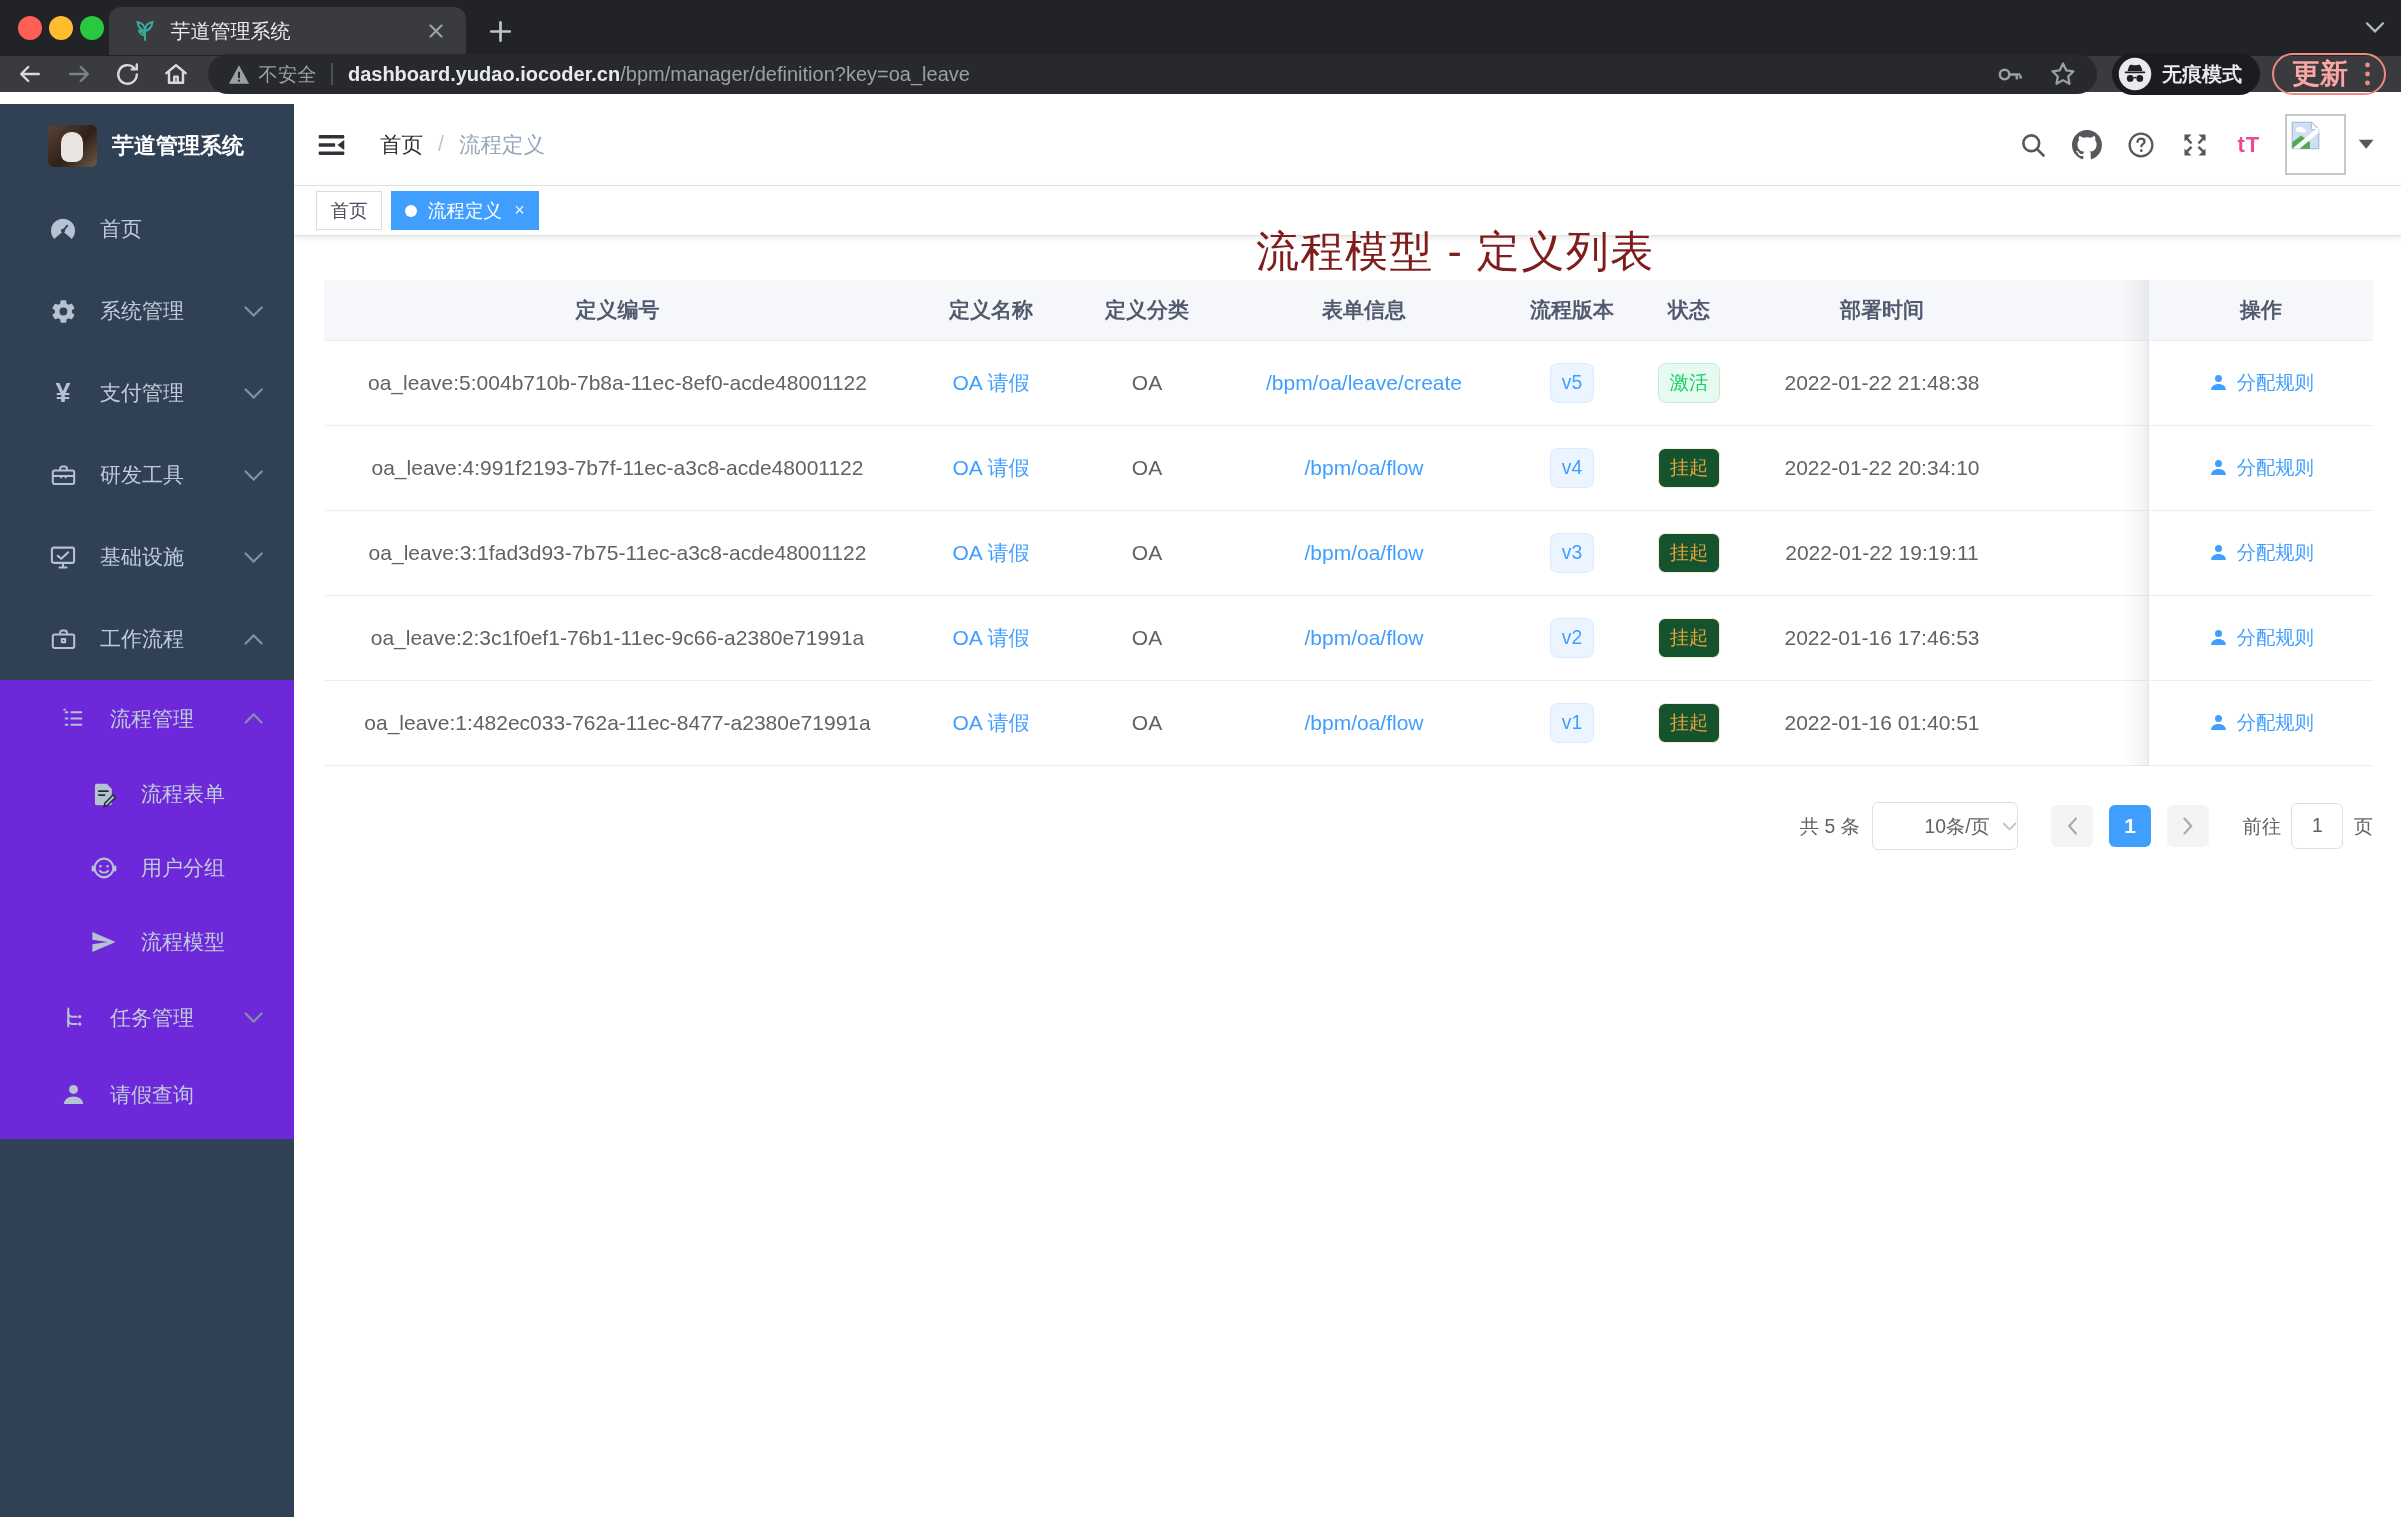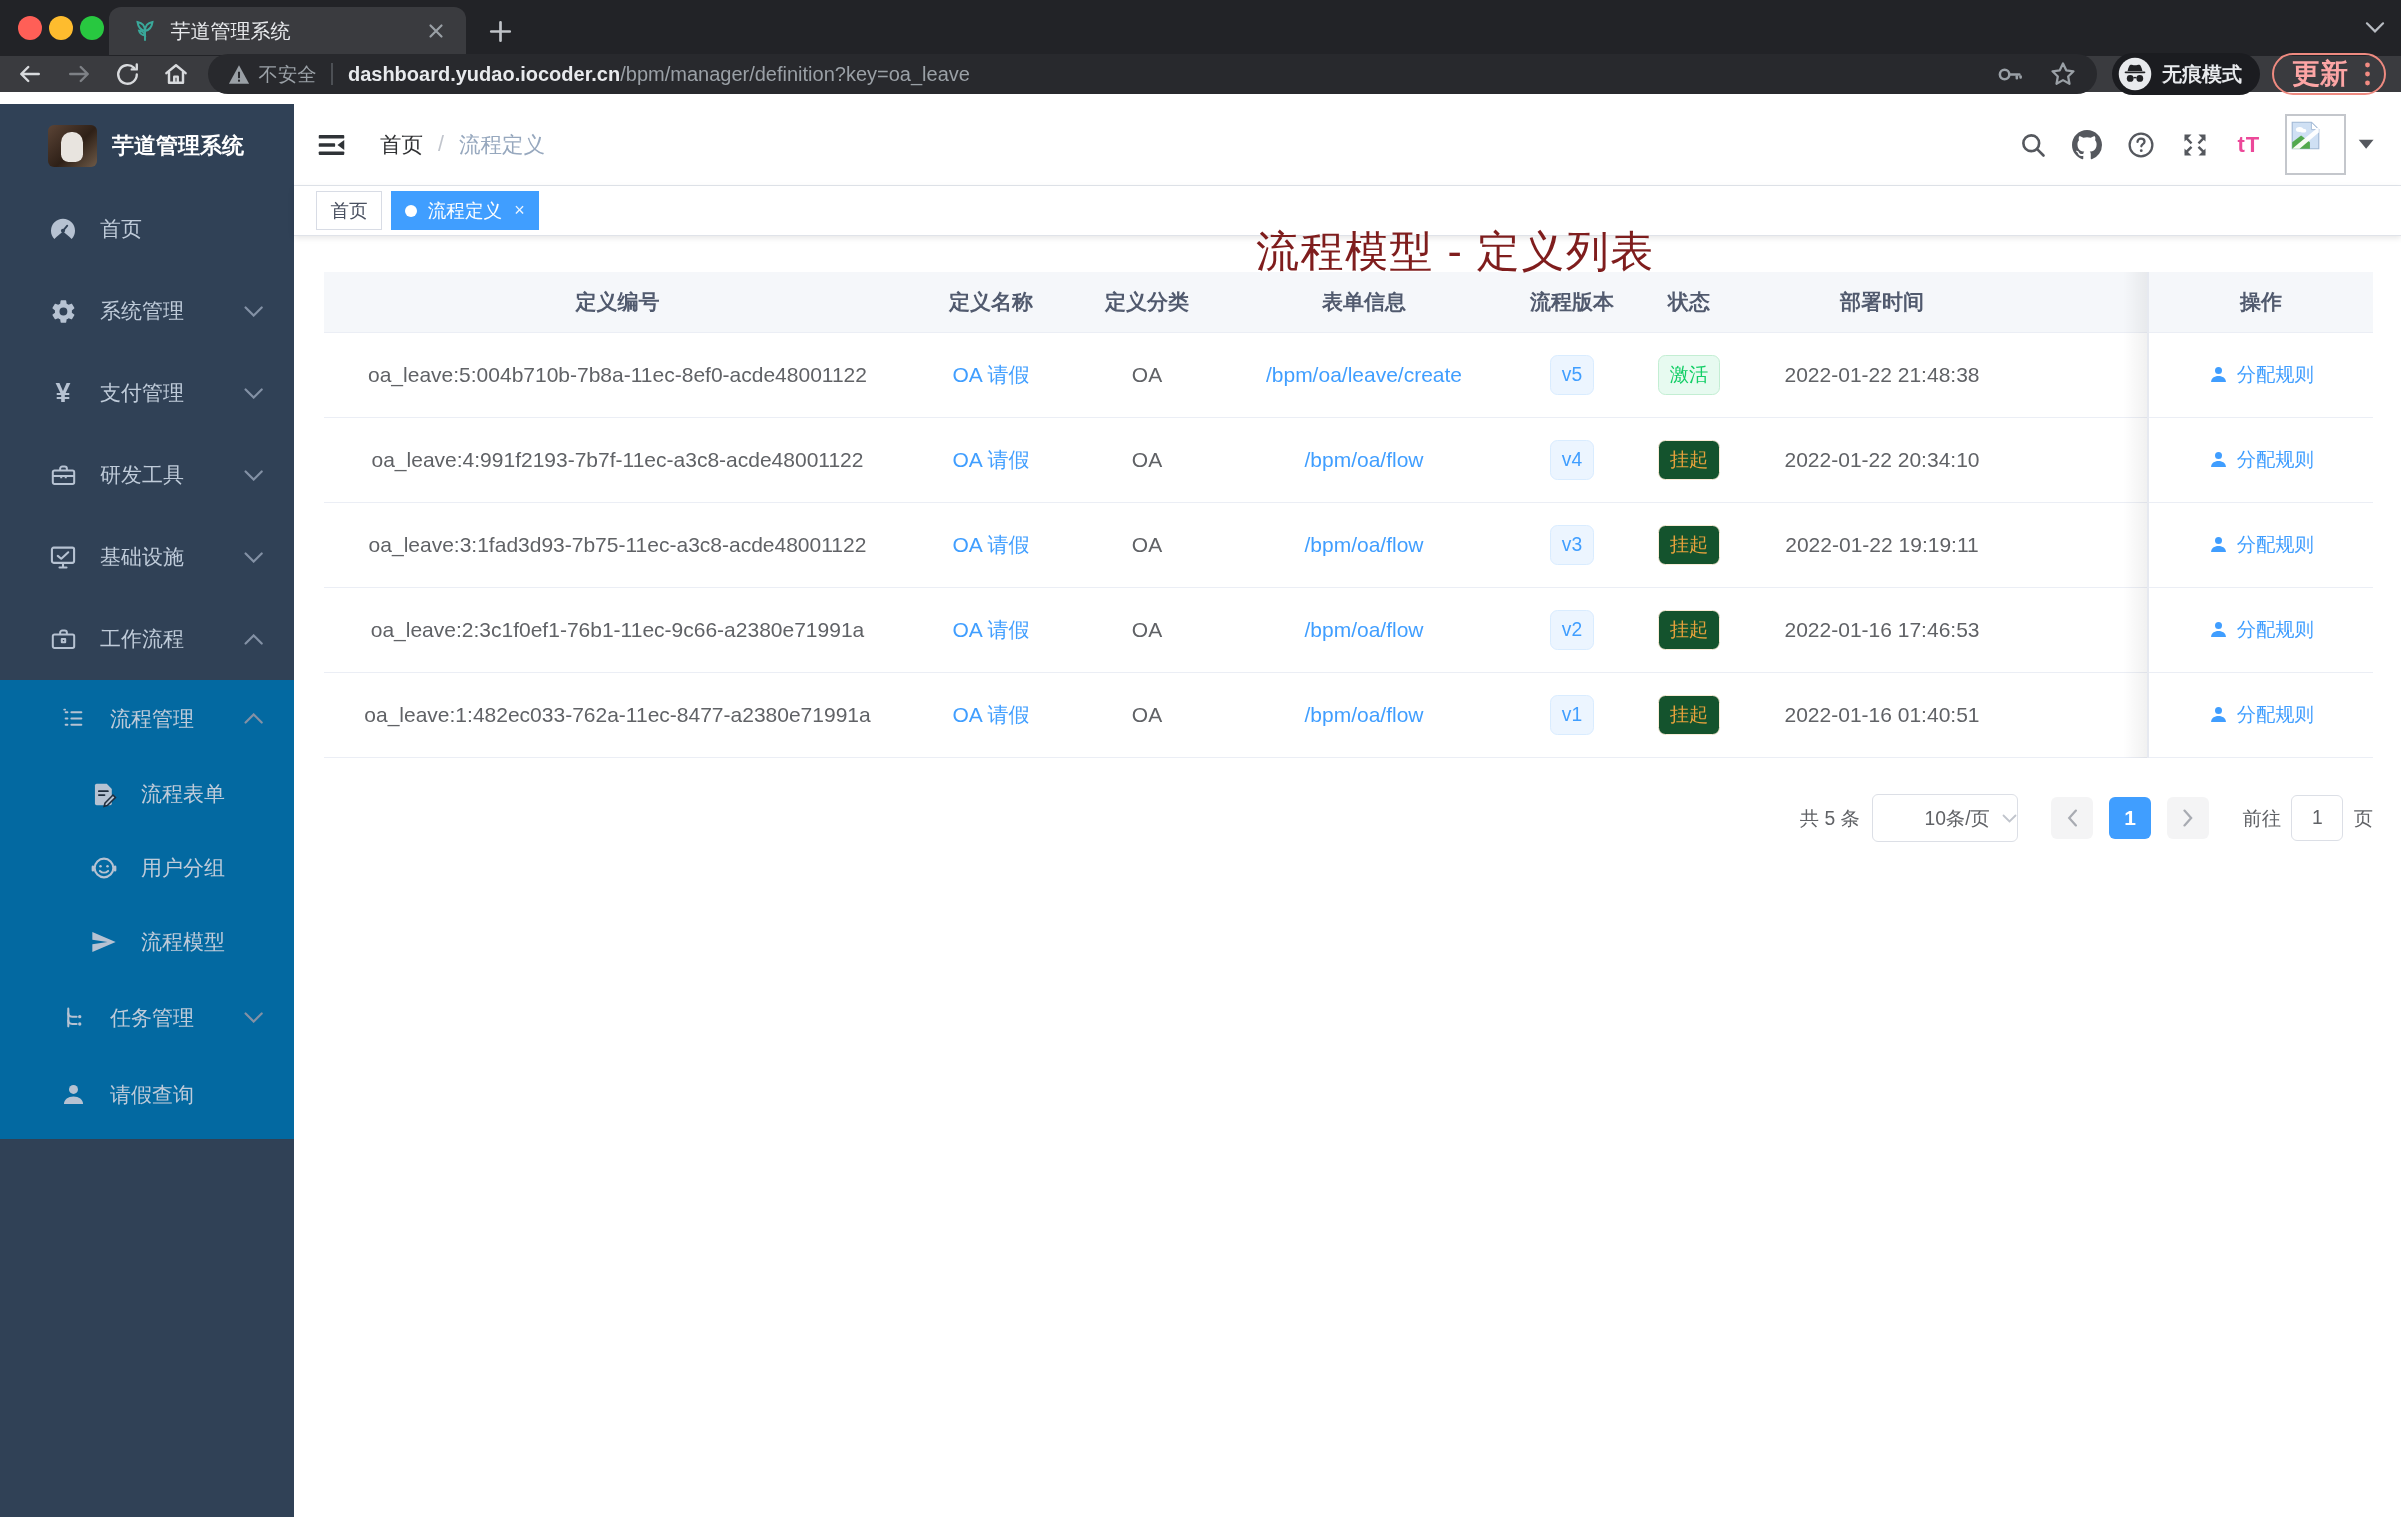--- a/index.html
+++ b/index.html
@@ -43,21 +43,21 @@
   .logo-row { height:84px; display:flex; align-items:center; }
   .logo-img { width:49px; height:42px; margin-left:48px; border-radius:6px;
               background:linear-gradient(135deg,#5b4436 0%,#2e2017 55%,#6e5a48 100%); position:relative; overflow:hidden;}
   .logo-img:after { content:""; position:absolute; left:13.4px; top:7.4px; width:22px; height:30px;
               background:#e8e4df; border-radius:10.4px 10.4px 7.4px 7.4px; }
   .logo-title { margin-left:15px; font-size:22px; font-weight:700; color:#fff; }
   .menu-item { display:flex; align-items:center; height:82px; color:#bfcbd9; font-size:21px; cursor:pointer; }
   .menu-item .mi-icon { width:30px; height:30px; margin-left:48px; margin-right:22px; flex:none;
                         display:flex; align-items:center; justify-content:center; }
   .menu-item .chev { margin-left:auto; margin-right:31px; }
-  .sub-block { background:#0369a1; padding-bottom:6px; }
+  .sub-block { background:#6d28d9; padding-bottom:6px; }
   .sub-item { height:77px; }
   .sub-item .mi-icon { margin-left:58px; }
   .sub-sub { height:74px;font-family:Liberation Serif, serif; }
   .sub-sub .mi-icon { margin-left:89px; }
   .yen-glyph { font-size:27px; font-weight:700; color:#b6c2d2; line-height:1; }
 
   
   .main { position:absolute; left:294px; top:104px; right:0; bottom:0; background:#fff; }
   .main-header { height:82px; background:#fff; border-bottom:1.5px solid #e2e6ec;
                  display:flex; align-items:center; position:relative; }
@@ -78,21 +78,21 @@
                 color:#7f1d1d; letter-spacing:1.5px; z-index:50; white-space:nowrap; }
 
   .tagsbar { height:50px; background:#fff; border-bottom:1.5px solid #e0e3e9;
              box-shadow:0 1.5px 6px rgba(0,0,0,.10); display:flex; align-items:center; padding-left:22px; position:relative; z-index:5;}
   .tag { height:39px; border:1.5px solid #d8dce5; background:#fff; color:#495060; font-size:18.6px;
          display:flex; align-items:center; padding:0 13.4px; margin-right:9px; cursor:pointer; }
   .tag.active { background:#409eff; border-color:#409eff; color:#fff; }
   .tag-dot { width:12px; height:12px; border-radius:50%; background:#fff; margin-right:10.4px; }
   .tag-x { margin-left:12px; font-size:18px; color:#eaf4ff; }
 
-  .content { padding:36px 27.5px 0 30px; background:#fff; }
+  .content { padding:36px 27.5px 0 30px; background:#fff;margin-top:8px; }
   .tbl { position:relative; width:2049px; }
   .tgrid { display:grid; grid-template-columns:587px 160px 152px 282px 134px 100px 286px 123px 226px;
            align-items:center; }
   .thead { height:61px; background:#f5f7fa; border-bottom:1.5px solid #ebeef5;
            color:#515a6e; font-weight:600; font-size:21px; }
   .th { text-align:center; }
   .trow { height:85px; border-bottom:1.5px solid #ebeef5; color:#606266; font-size:21px; background:#fff; }
   .td { text-align:center; padding:0 6px; overflow:hidden; white-space:nowrap; }
   .td a, .link { color:#409eff; text-decoration:none; cursor:pointer; }
   .badge { display:inline-block; height:40px; line-height:37px; padding:0 11px; border-radius:7.4px; font-size:19.3px; }

